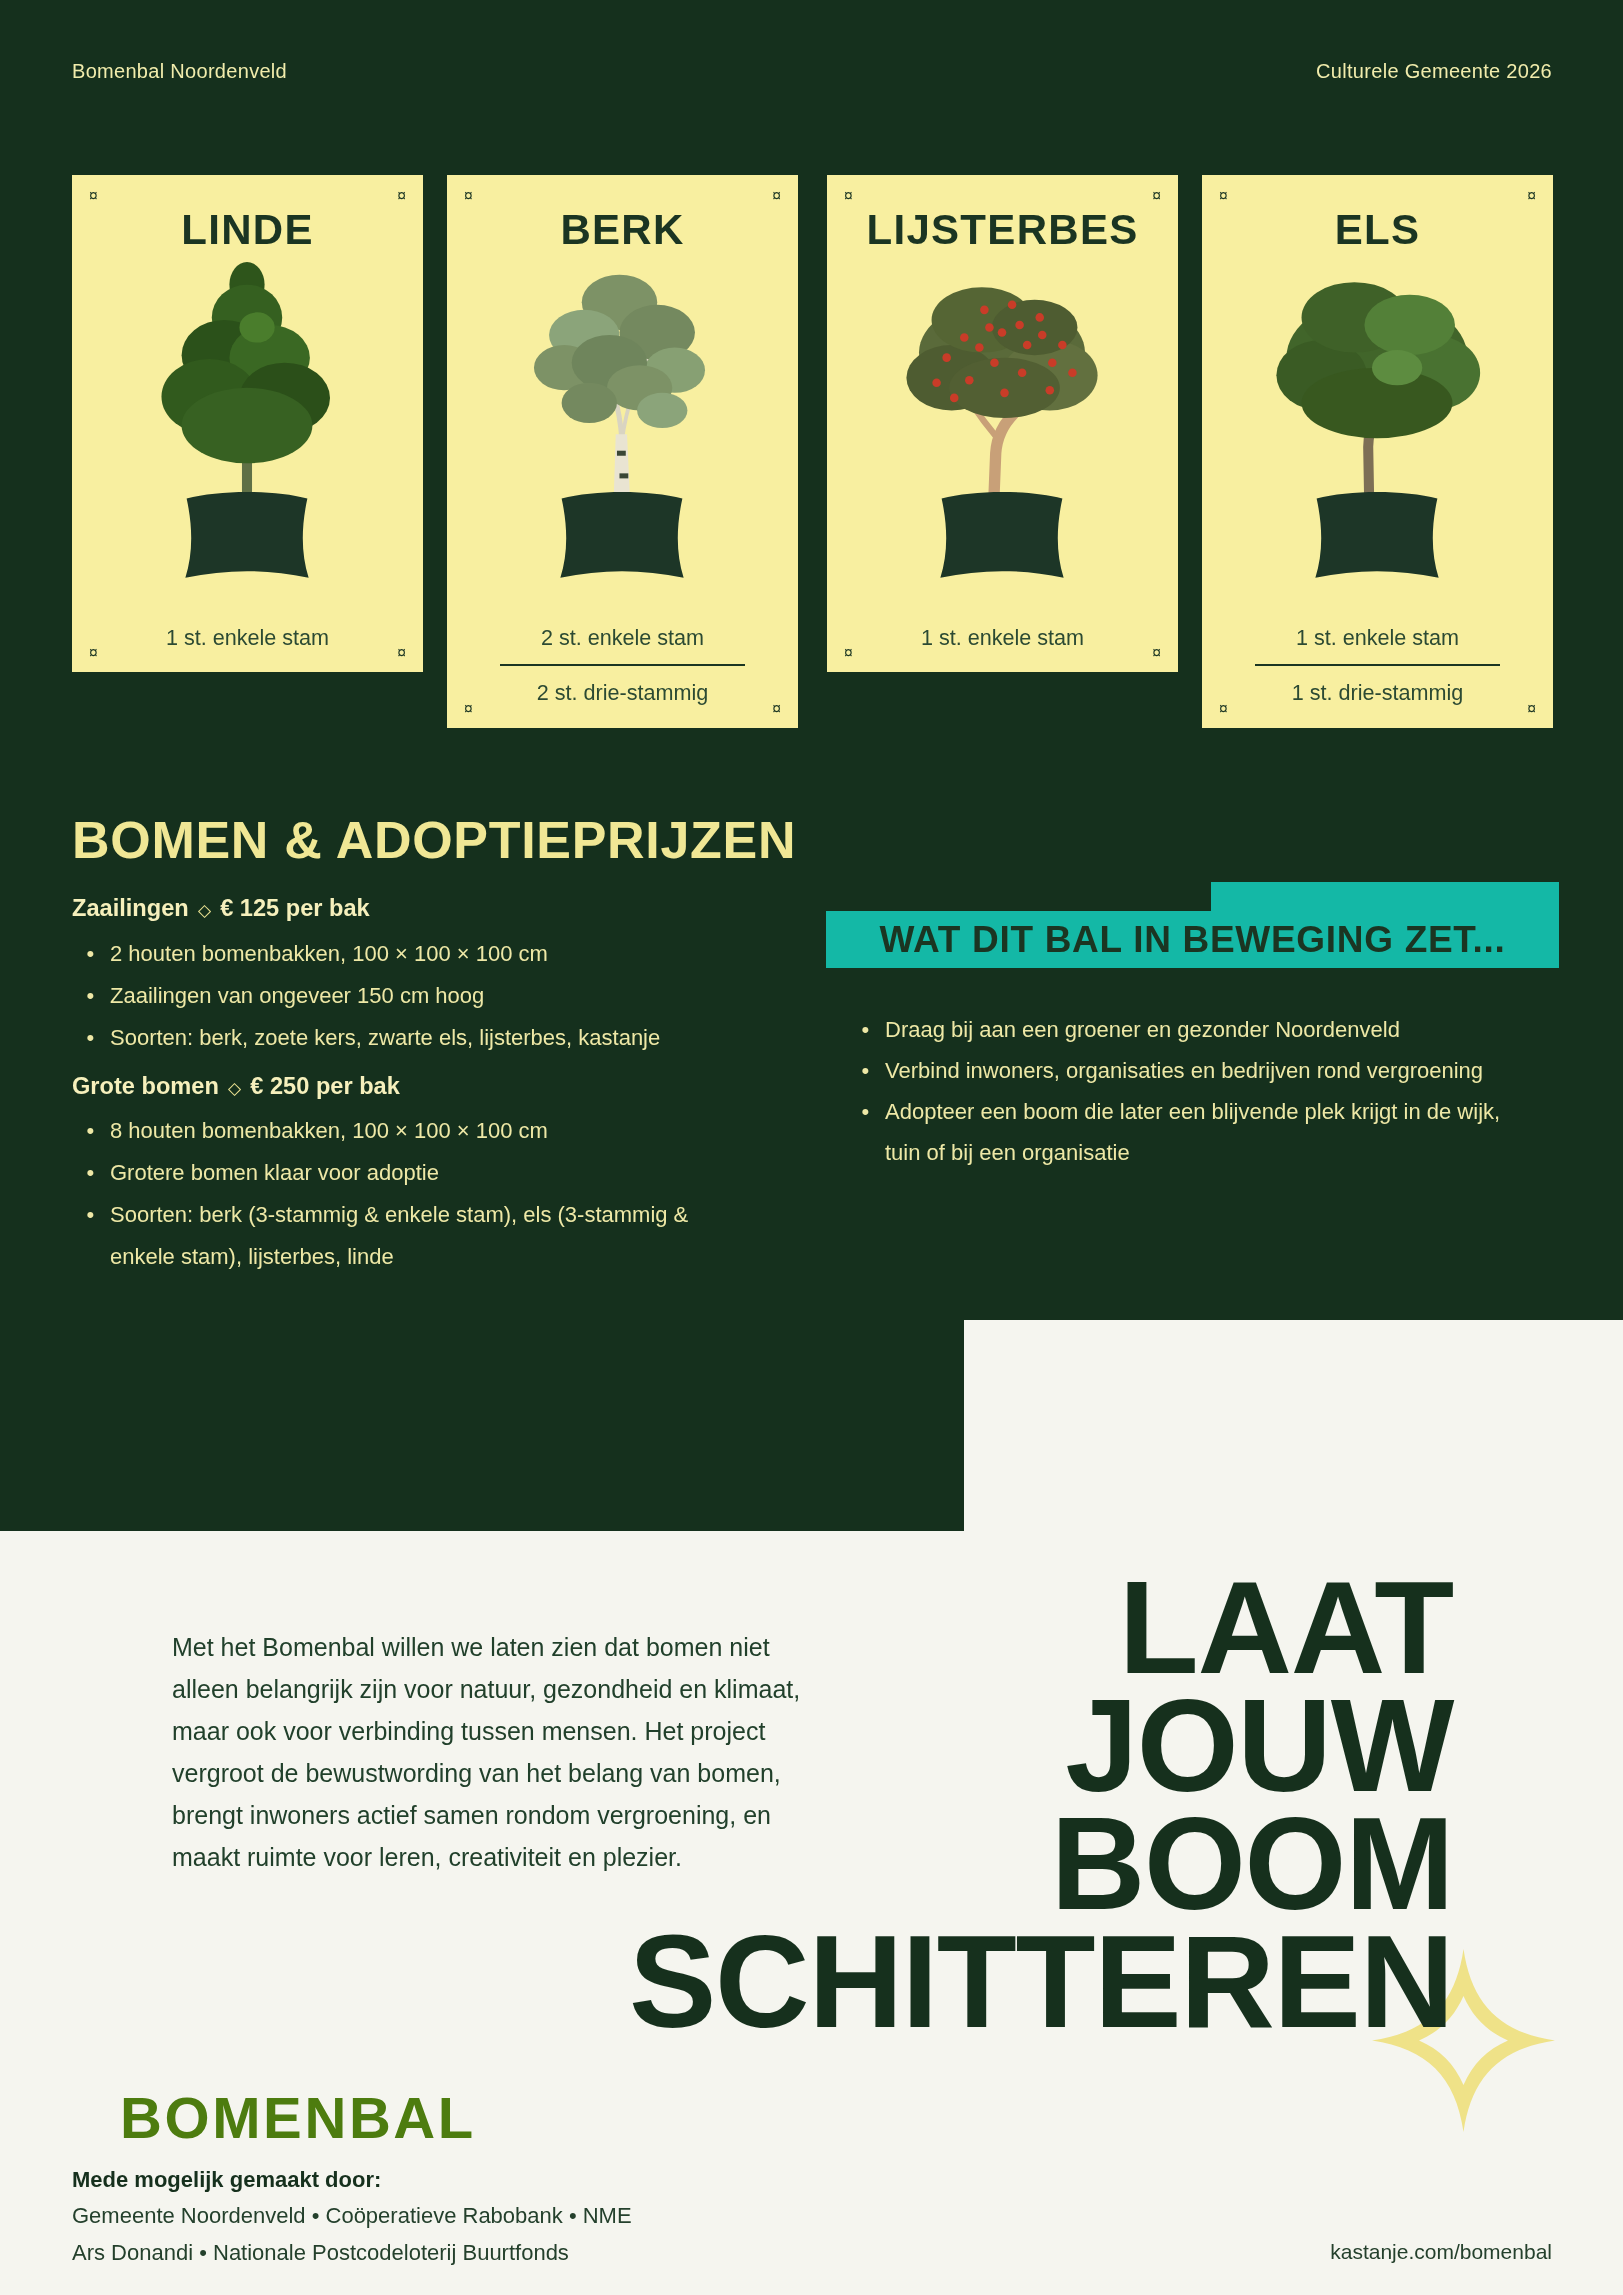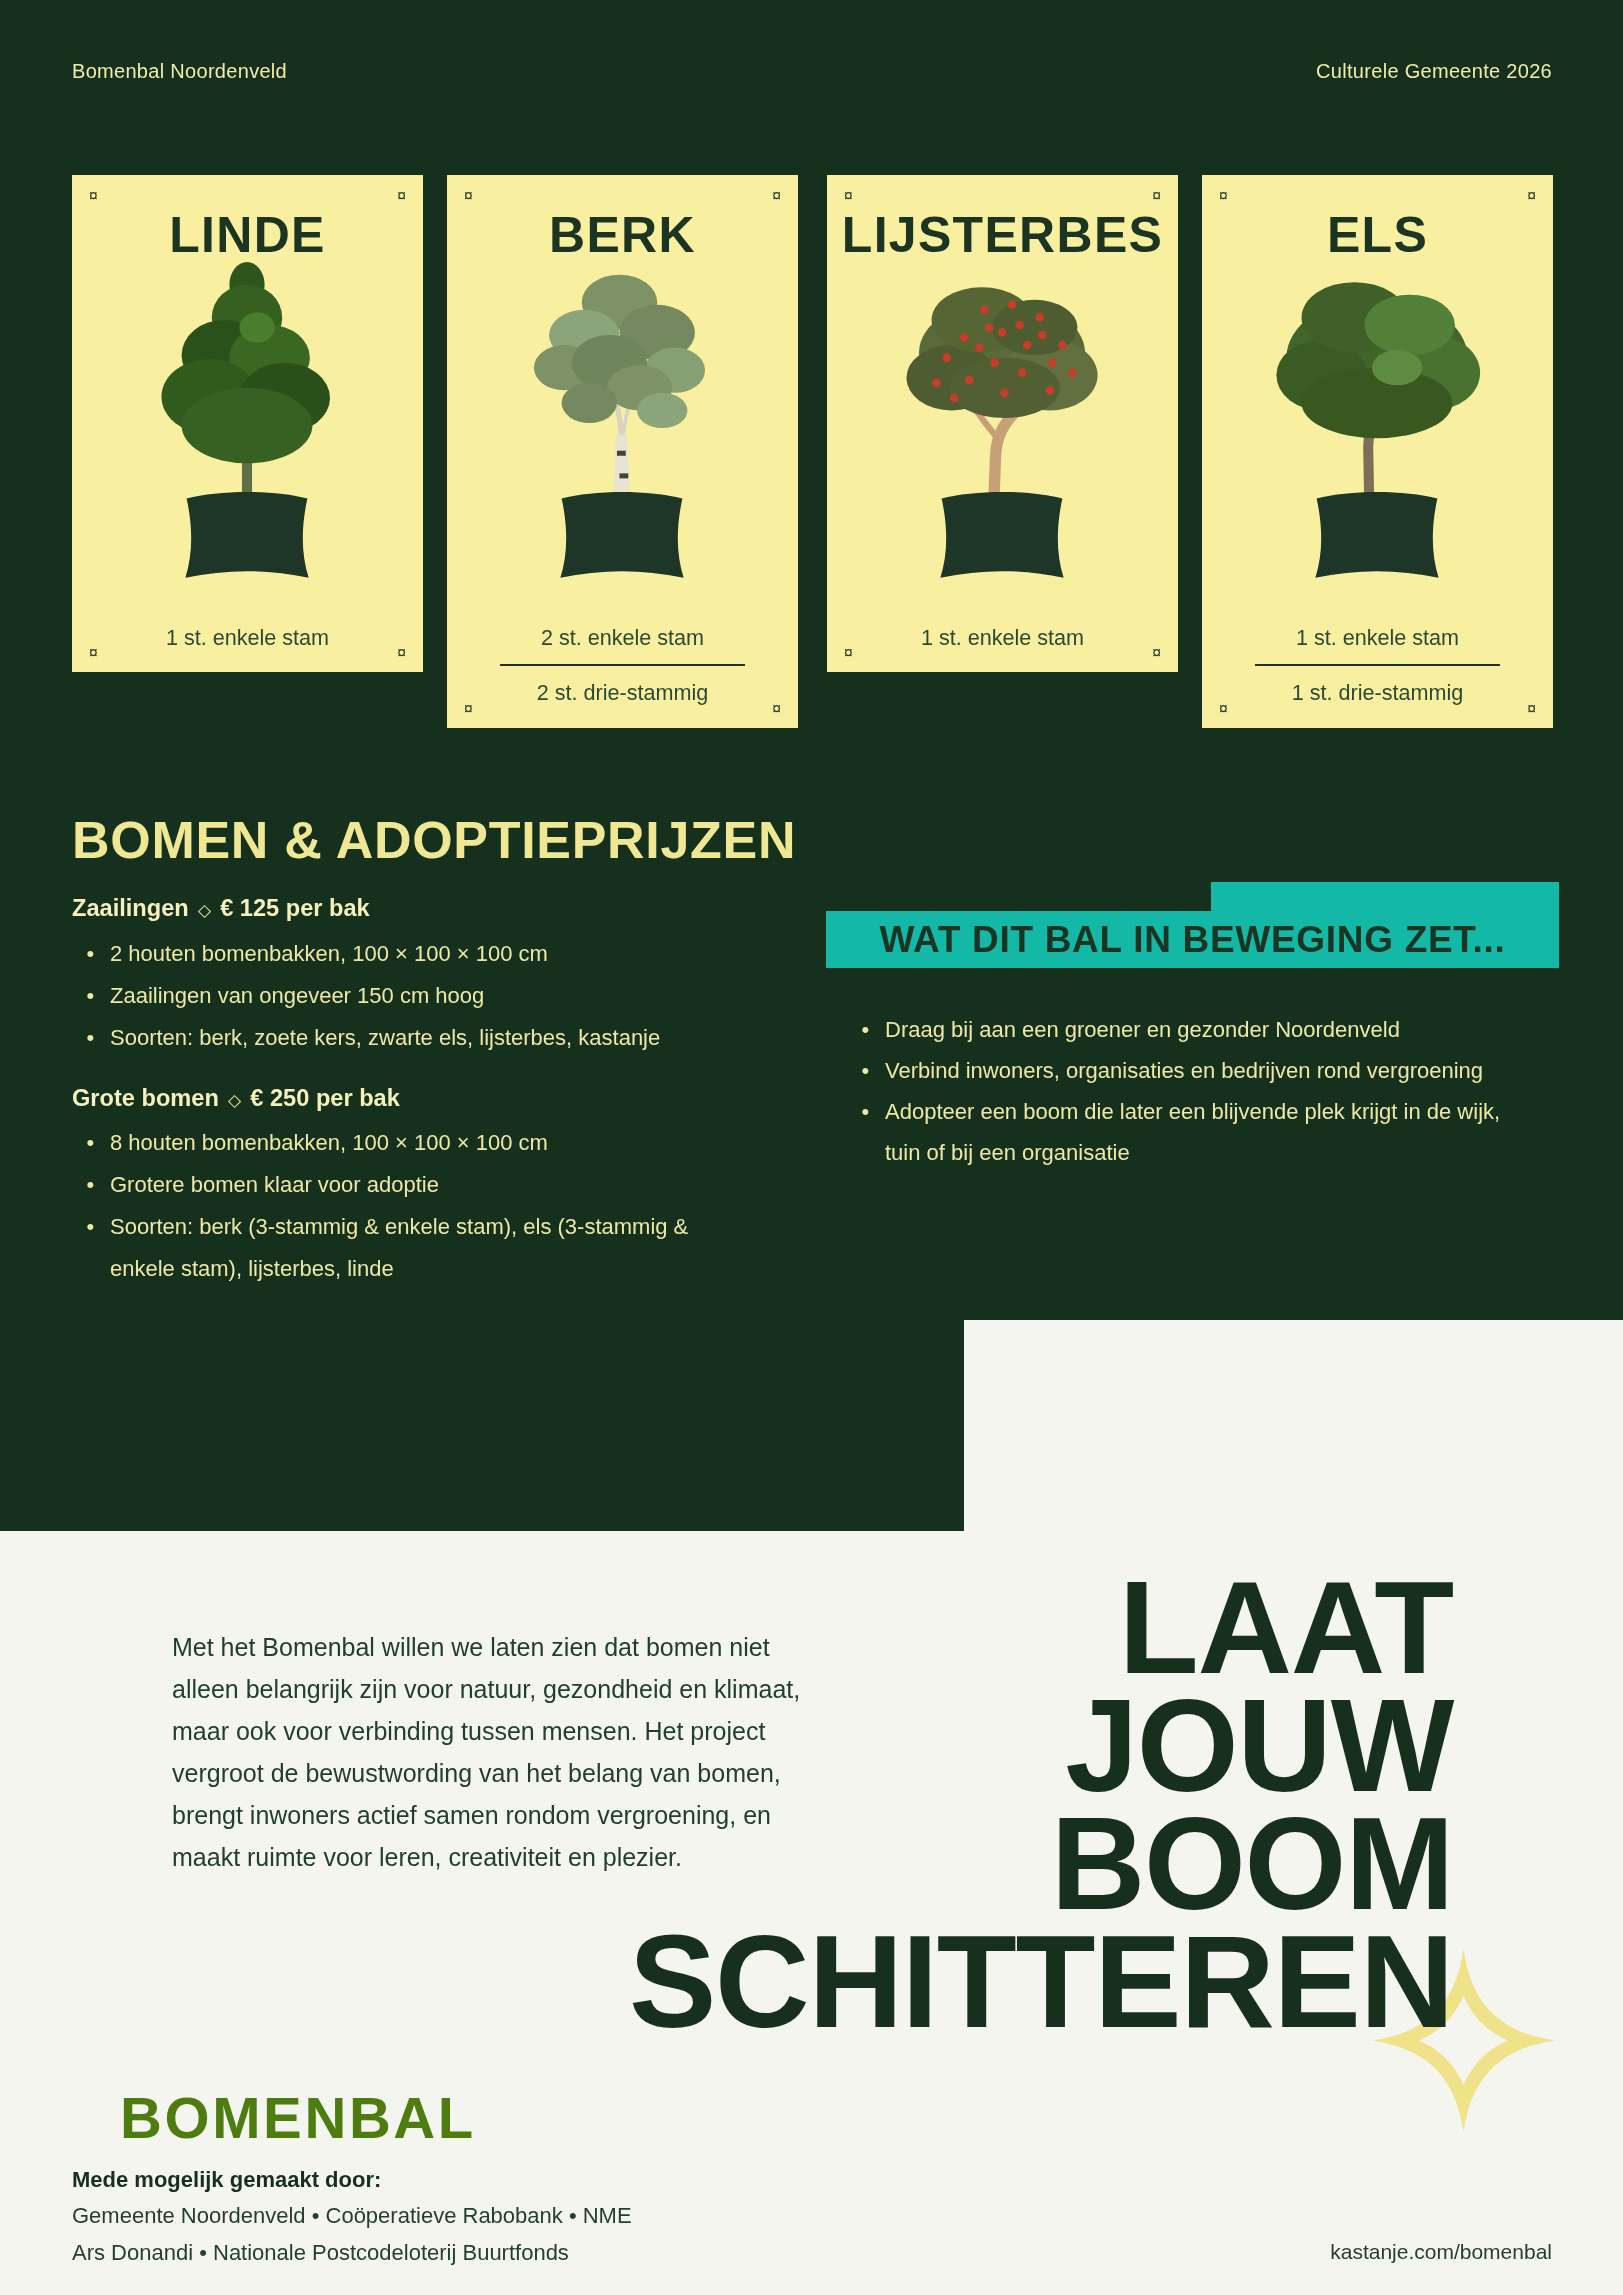--- a/index.html
+++ b/index.html
@@ -31,21 +31,21 @@
   }
   .card.h1 { height:497px; }
   .card.h2 { height:553px; }
   .card1 { left:72px; }
   .card2 { left:447px; }
   .card3 { left:827px; }
   .card4 { left:1202px; }
 
   .card-title {
     position:absolute; top:31px; left:0; width:100%; text-align:center;
-    font-size:50px; font-weight:bold; letter-spacing:1.3px; color:#1b3522;
+    font-size:42px; font-weight:bold; letter-spacing:1.3px; color:#1b3522;
   }
   .tree { position:absolute; left:31px; top:77px; width:288px; height:327px; }
 
   .corner { position:absolute; font-size:15.7px; line-height:15.7px; color:#1b3522; }
   .c-tl { left:17px;  top:13px; }
   .c-tr { right:17px; top:13px; }
   .c-bl { left:17px;  bottom:11.8px; }
   .c-br { right:17px; bottom:11.8px; }
 
   .cap { position:absolute; left:0; width:100%; text-align:center;
@@ -55,21 +55,21 @@
                  background:#1b3522; }
   .cap2 { top:505px; }
 
   
   .section-heading {
     position:absolute; left:72px; top:810px;
     font-size:52px; font-weight:bold; letter-spacing:0.7px; color:#f0e795;
     white-space:nowrap;
   }
   .price-col { position:absolute; left:72px; top:895px; width:707px; }
-  .price-group + .price-group { margin-top:26px; }
+  .price-group + .price-group { margin-top:14px; }
   .pg-head { font-size:23.6px; font-weight:bold; color:#f6f0bc; margin-bottom:10.5px; }
   .pg-diamond { font-size:17px; margin:0 9.2px; color:#f0e795; font-weight:normal; }
   ul.dots { list-style:none; }
   ul.dots li {
     position:relative; padding-left:38px; font-size:22px; line-height:42px;
     color:#eee8a6; max-width:628px;
   }
   ul.dots li::before {
     content:"•"; position:absolute; left:14.4px; top:0;
     color:#eee8a6; font-size:22px;

